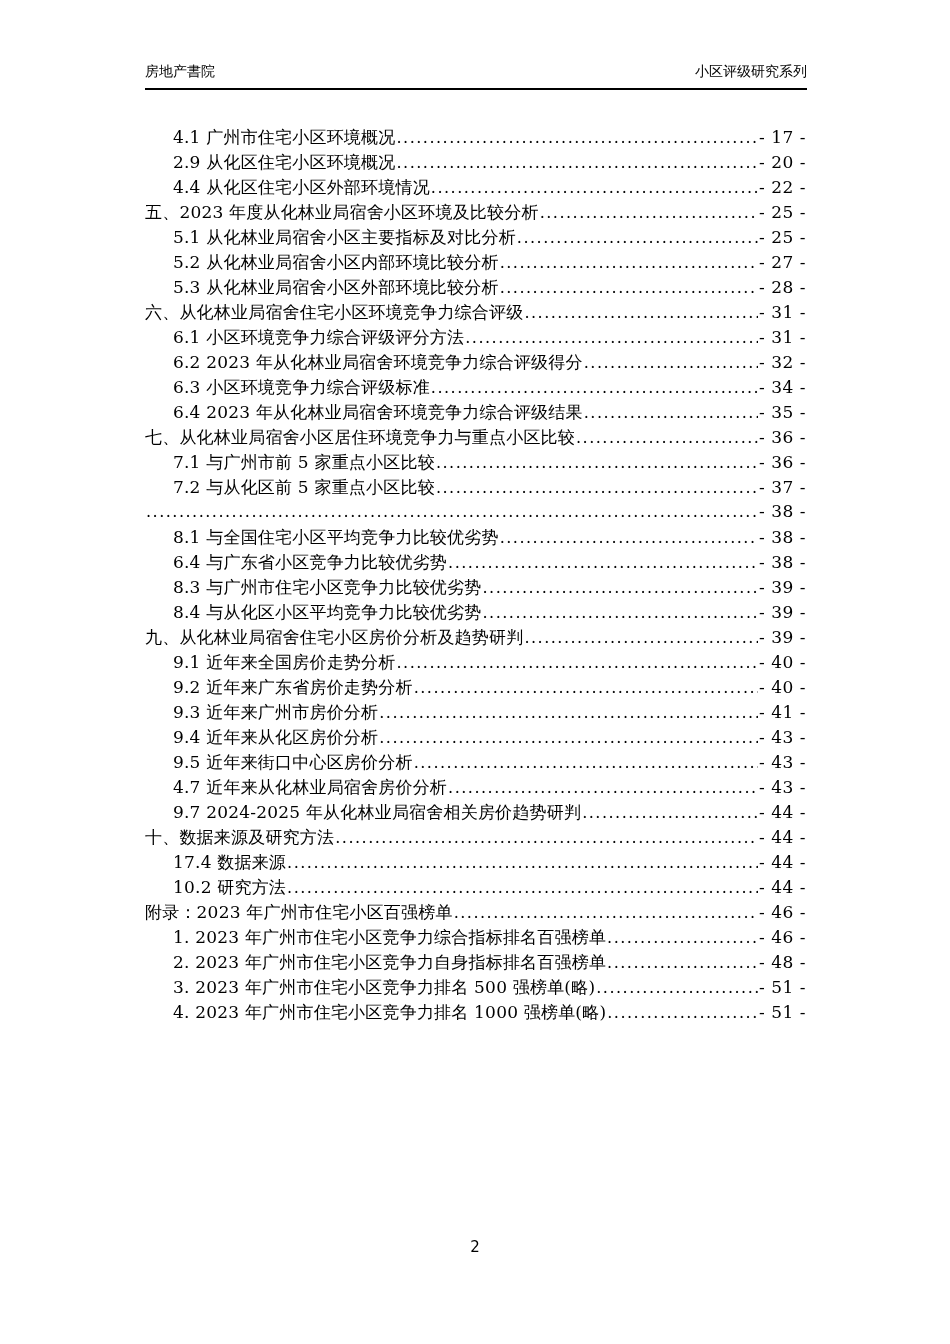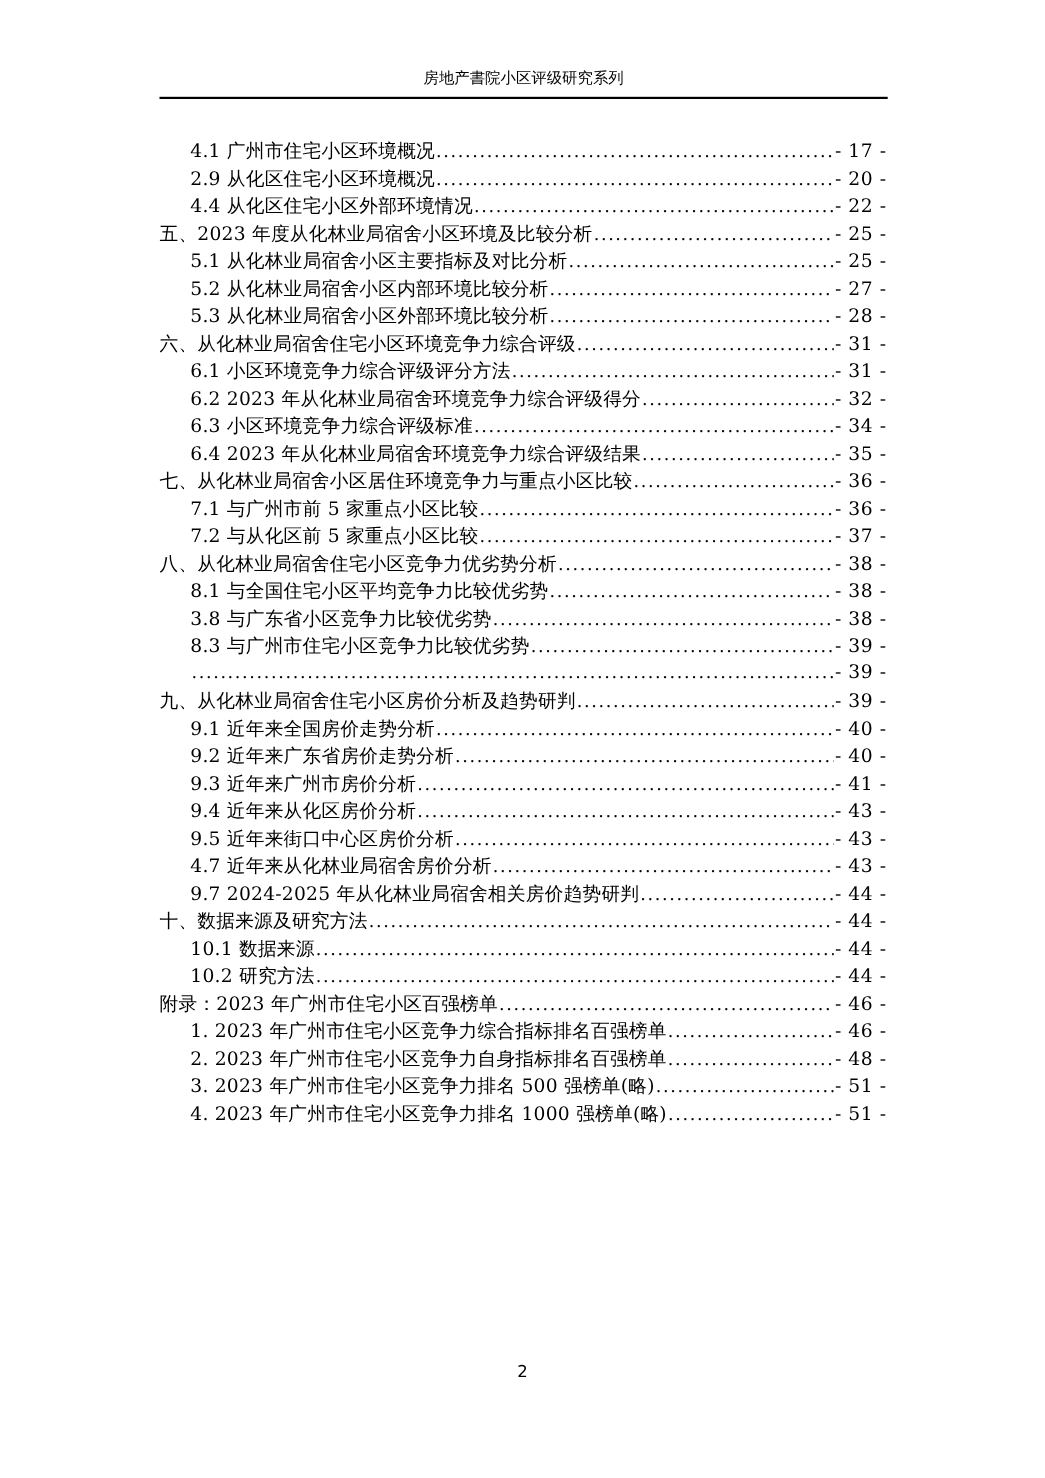--- a/index.html
+++ b/index.html
@@ -14,21 +14,21 @@
     font-family: "DejaVu Serif", "Liberation Serif", serif;
     overflow: hidden;
   }
   
   .header {
     position: absolute;
     top: 62px;
     left: 145px;
     right: 143px;
     display: flex;
-    justify-content: center;
+    justify-content: space-between;
     align-items: flex-end;
     font-family: "DejaVu Sans", "Liberation Sans", sans-serif;
     font-size: 14px;
     line-height: 1.4;
   }
   .header-rule {
     position: absolute;
     top: 88px;
     left: 145px;
     right: 143px;
@@ -164,40 +164,40 @@
         <span class="toc-label">7.1 与广州市前 5 家重点小区比较</span>
         <span class="toc-leader"></span>
         <span class="toc-page">- 36 -</span>
       </div>
       <div class="toc-row level-1">
         <span class="toc-label">7.2 与从化区前 5 家重点小区比较</span>
         <span class="toc-leader"></span>
         <span class="toc-page">- 37 -</span>
       </div>
       <div class="toc-row level-0">
-        <span class="toc-label">八、从化林业局宿舍住宅小区竞争力优劣势分析</span>
         <span class="toc-leader"></span>
         <span class="toc-page">- 38 -</span>
       </div>
       <div class="toc-row level-1">
         <span class="toc-label">8.1 与全国住宅小区平均竞争力比较优劣势</span>
         <span class="toc-leader"></span>
         <span class="toc-page">- 38 -</span>
       </div>
       <div class="toc-row level-1">
-        <span class="toc-label">3.8 与广东省小区竞争力比较优劣势</span>
+        <span class="toc-label">6.4 与广东省小区竞争力比较优劣势</span>
         <span class="toc-leader"></span>
         <span class="toc-page">- 38 -</span>
       </div>
       <div class="toc-row level-1">
         <span class="toc-label">8.3 与广州市住宅小区竞争力比较优劣势</span>
         <span class="toc-leader"></span>
         <span class="toc-page">- 39 -</span>
       </div>
       <div class="toc-row level-1">
+        <span class="toc-label">8.4 与从化区小区平均竞争力比较优劣势</span>
         <span class="toc-leader"></span>
         <span class="toc-page">- 39 -</span>
       </div>
       <div class="toc-row level-0">
         <span class="toc-label">九、从化林业局宿舍住宅小区房价分析及趋势研判</span>
         <span class="toc-leader"></span>
         <span class="toc-page">- 39 -</span>
       </div>
       <div class="toc-row level-1">
         <span class="toc-label">9.1 近年来全国房价走势分析</span>
@@ -233,21 +233,21 @@
         <span class="toc-label">9.7 2024-2025 年从化林业局宿舍相关房价趋势研判</span>
         <span class="toc-leader"></span>
         <span class="toc-page">- 44 -</span>
       </div>
       <div class="toc-row level-0">
         <span class="toc-label">十、数据来源及研究方法</span>
         <span class="toc-leader"></span>
         <span class="toc-page">- 44 -</span>
       </div>
       <div class="toc-row level-1">
-        <span class="toc-label">10.1 数据来源</span>
+        <span class="toc-label">17.4 数据来源</span>
         <span class="toc-leader"></span>
         <span class="toc-page">- 44 -</span>
       </div>
       <div class="toc-row level-1">
         <span class="toc-label">10.2 研究方法</span>
         <span class="toc-leader"></span>
         <span class="toc-page">- 44 -</span>
       </div>
       <div class="toc-row level-0">
         <span class="toc-label">附录：2023 年广州市住宅小区百强榜单</span>

